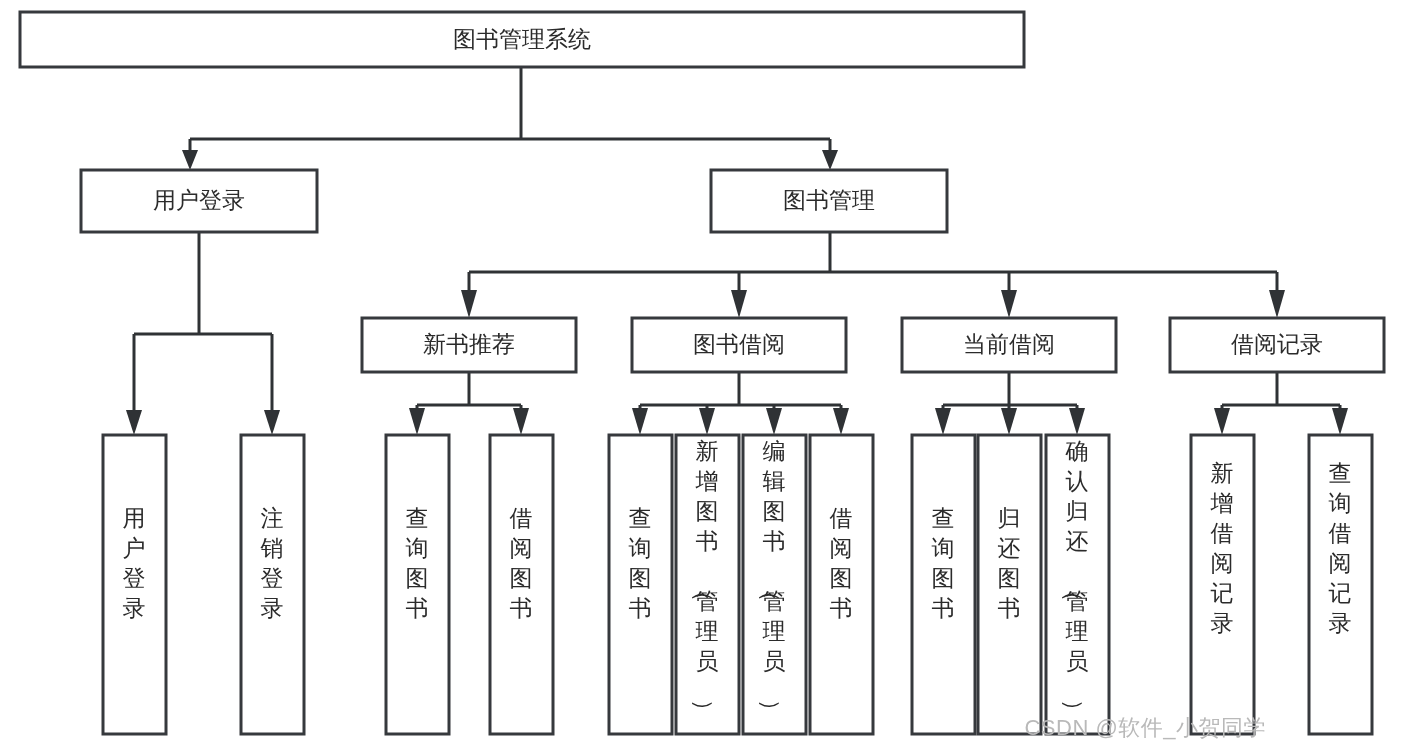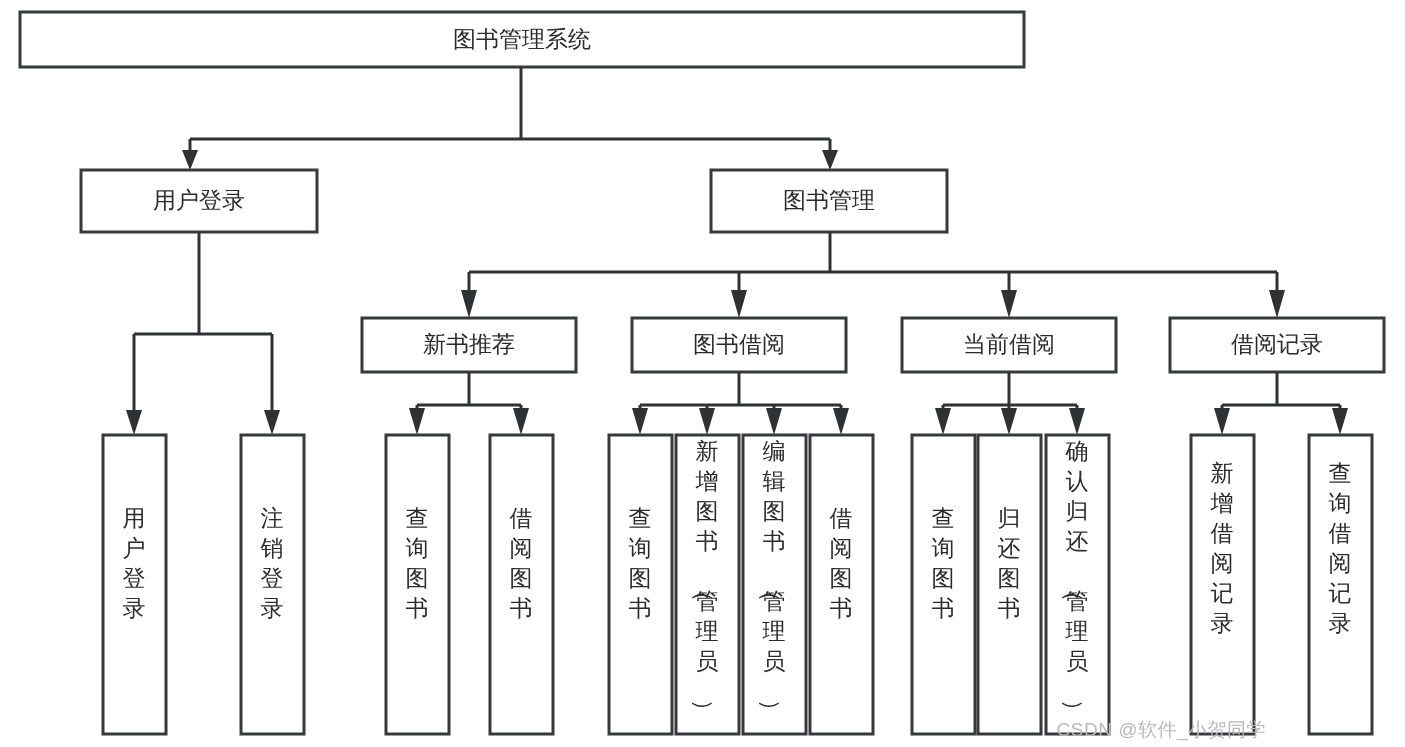--- a/index.html
+++ b/index.html
@@ -52,21 +52,21 @@
     font-family: "Liberation Sans", "DejaVu Sans", sans-serif;
     font-size: 23px;
     fill: #2b2b2b;
     text-anchor: middle;
   }
   .watermark {
     position: absolute;
     right: 6px;
     bottom: 4px;
     font-family: "Liberation Sans", "DejaVu Sans", sans-serif;
-    font-size: 19px;
+    font-size: 22px;
     color: #b9b9b9;
     white-space: nowrap;
     letter-spacing: 0.5px;
   }
 </style>
 </head>
 <body>
 
 <div id="diagram-root">
 

